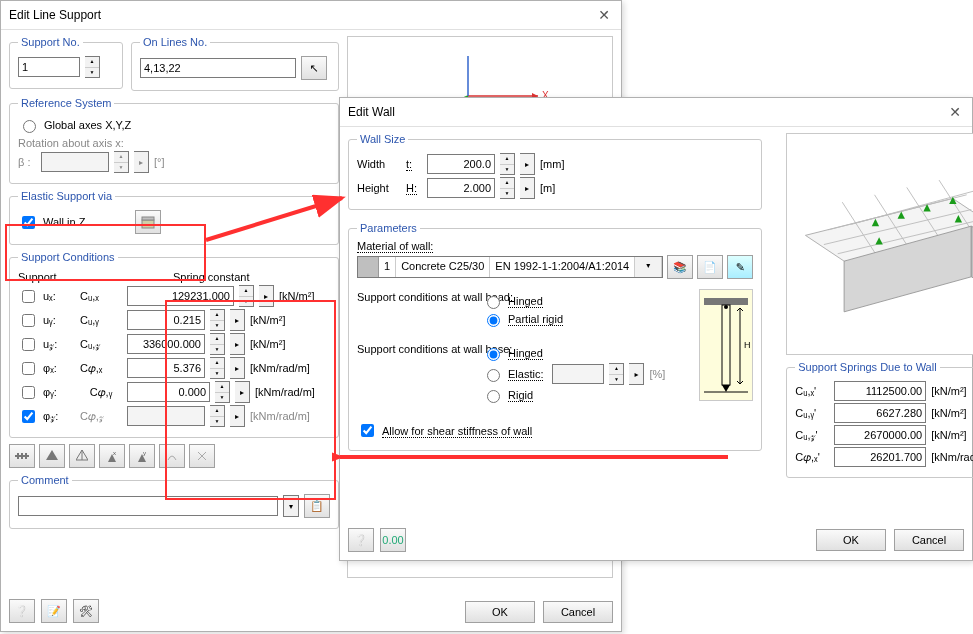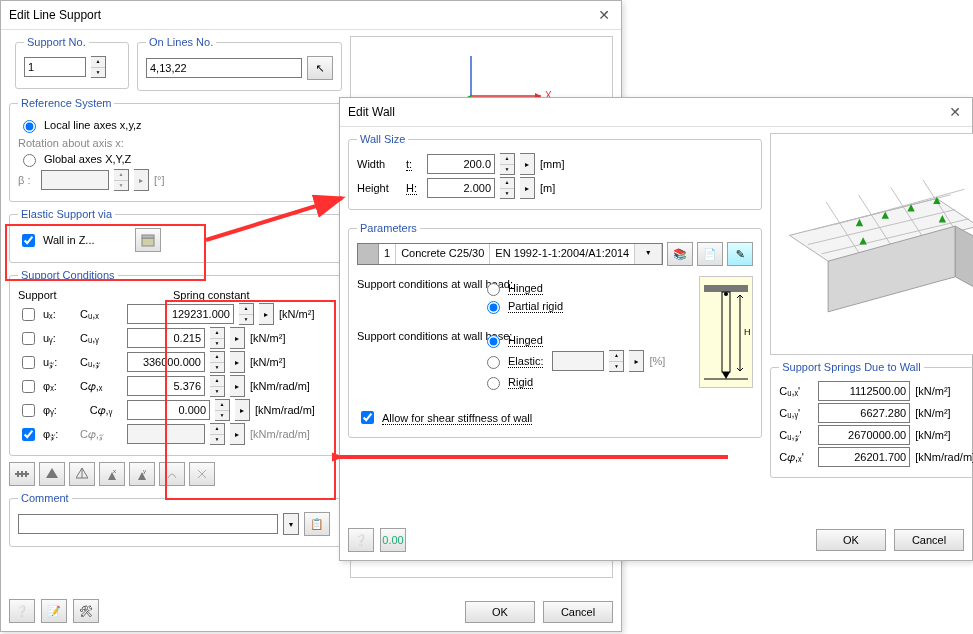--- a/index.html
+++ b/index.html
@@ -92,21 +92,21 @@
 <div class="window" style="left:0;top:0;width:620px;height:630px;">
   <div class="titlebar">
     <span class="ttl">Edit Line Support</span>
     <span class="xbtn">✕</span>
   </div>
   <div class="client">
 
     <div class="twocol" style="gap:8px;align-items:stretch;">
       <div style="flex:0 0 330px;">
         <div class="twocol">
-          <fieldset class="grp" style="flex:0 0 96px;margin-left:6px;">
+          <fieldset class="grp" style="flex:0 0 96px;">
             <legend>Support No.</legend>
             <div class="row">
               <input type="text" class="val" style="width: 54px; text-align: left;" value="1">
               <span class="spin">
                   <div>▲</div>
                   <div>▼</div>
                 </span>
             </div>
           </fieldset>
           <fieldset class="grp" style="flex:1;">
@@ -114,29 +114,25 @@
             <div class="row">
               <input type="text" class="val" style="width: 148px; text-align: left;" value="4,13,22">
               <span class="icbtn">↖</span>
             </div>
           </fieldset>
         </div>
 
         <fieldset class="grp">
           <legend>Reference System</legend>
           <div class="row">
-            <input type="radio" class="radio" checked="" style="">
-            <span class="lbl">Local line axes x,y,z</span>
+            <input type="radio" class="radio" style="">
+            <span class="lbl">Global axes X,Y,Z</span>
           </div>
           <div class="row disabled" style="margin-top:4px;">
             <span class="lbl">Rotation about axis x:</span>
-          </div>
-          <div class="row">
-            <input type="radio" class="radio" style="">
-            <span class="lbl">Global axes X,Y,Z</span>
           </div>
           <div class="row disabled">
             <span class="lbl" style="width:18px;">β :</span>
             <input type="text" class="val disabled" style="width: 60px; background: rgb(244, 244, 244);" disabled="">
             <span class="spin">
                 <div>▲</div>
                 <div>▼</div>
               </span>
             <span class="pop">▸</span>
             <span class="unit disabled">[°]</span>
@@ -319,21 +315,21 @@
     </div>
   </div>
 </div>
 
 <div class="window" style="left:339px;top:97px;width:632px;height:462px;">
   <div class="titlebar">
     <span class="ttl">Edit Wall</span>
     <span class="xbtn">✕</span>
   </div>
   <div class="client" style="display:flex;flex-direction:column;gap:4px;">
-    <div class="twocol" style="flex:1;gap:8px;">
+    <div class="twocol" style="flex:1;gap:24px;">
 
       <div style="flex:0 0 378px;display:flex;flex-direction:column;gap:6px;">
         <fieldset class="grp">
           <legend>Wall Size</legend>
           <div class="row">
             <span class="lbl" style="width:44px;">Width</span>
             <span class="lbl" style="width:16px;"><span class="accel">t:</span></span>
             <input type="text" class="val" style="width: 60px;" value="200.0">
             <span class="spin">
                 <div>▲</div>
@@ -350,20 +346,21 @@
                 <div>▲</div>
                 <div>▼</div>
               </span>
             <span class="pop">▸</span>
             <span class="unit">[m]</span>
           </div>
         </fieldset>
 
         <fieldset class="grp" style="flex:1;">
           <legend>Parameters</legend>
+          <div class="lbl" style="margin-bottom:3px;"><span class="accel">Material of wall:</span></div>
           <div class="row" style="gap:4px;">
             <div class="combo">
               <span style="width:10px;background:#bfbfbf;border-right:1px solid #999;"></span>
               <span>1</span>
               <span>Concrete C25/30</span>
               <span style="flex:1;">EN 1992-1-1:2004/A1:2014</span>
               <span class="dd">▾</span>
             </div>
             <span class="icbtn">📚</span>
             <span class="icbtn">📄</span>

